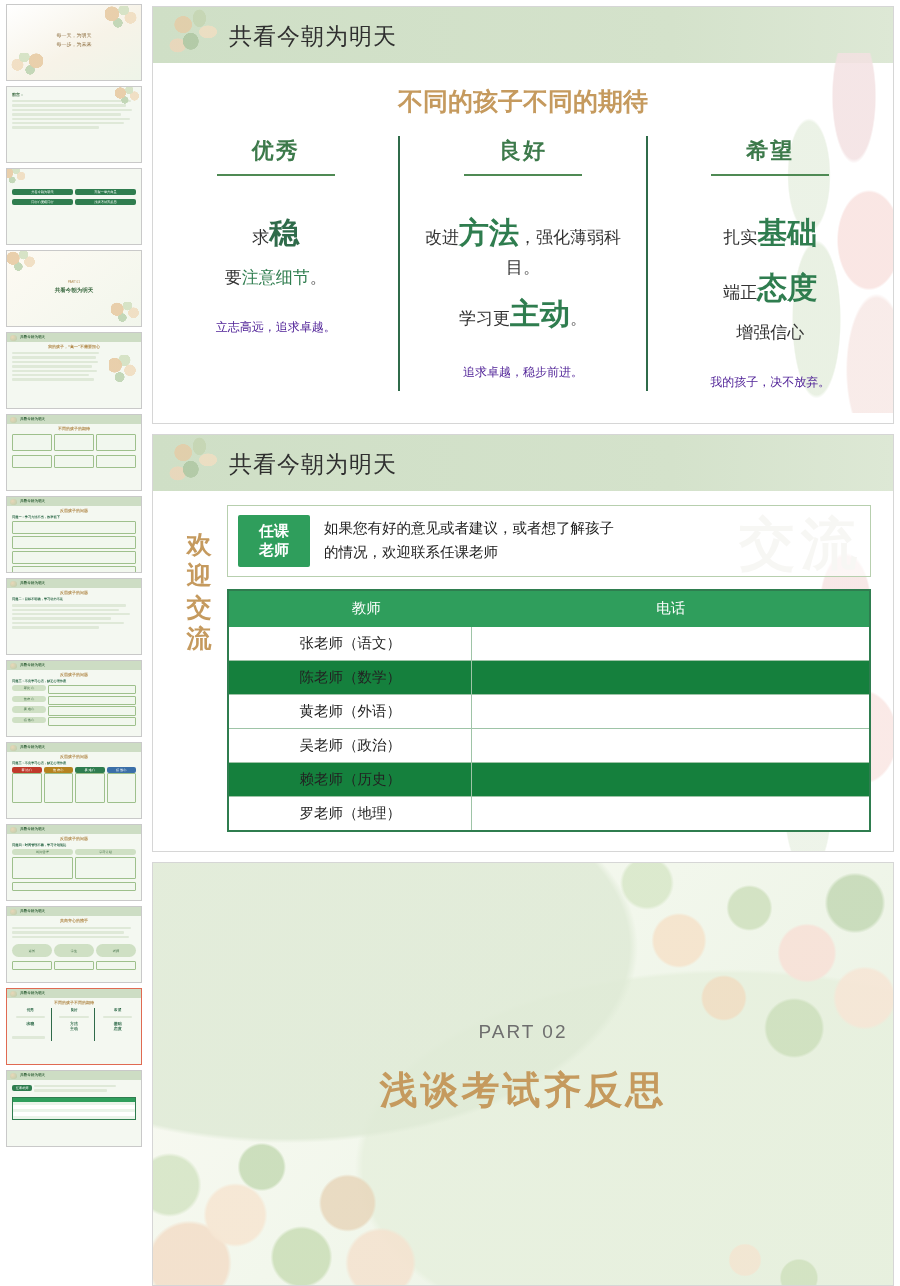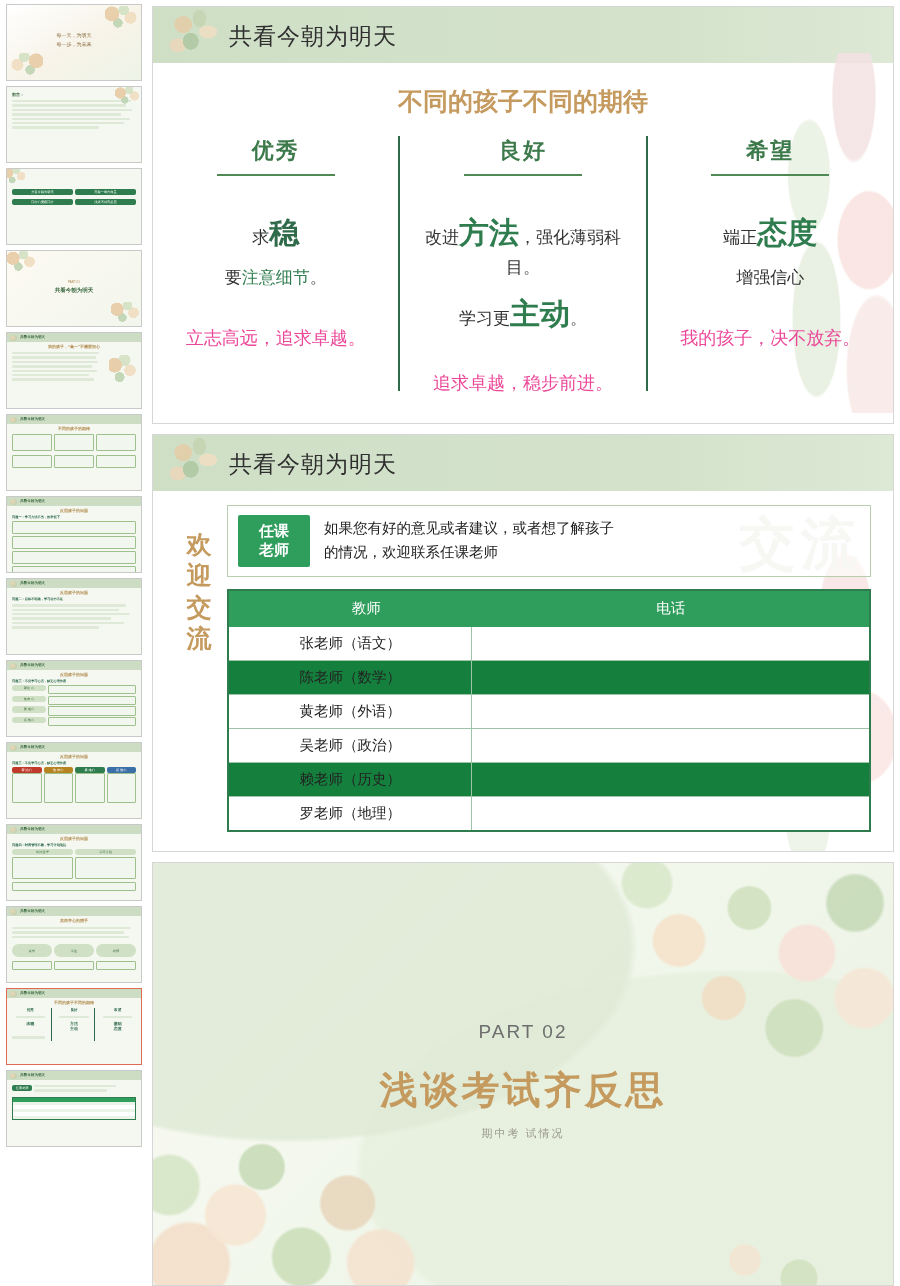--- a/index.html
+++ b/index.html
@@ -122,21 +122,21 @@
   .s1-col-h {
     text-align: center; font-size: 22px; color: #3d7a4b; font-weight: bold;
     letter-spacing: 2px;
   }
   .s1-underline { width: 118px; height: 2px; background: #4f8a54; margin: 8px auto 0; }
   .s1-body { margin-top: 34px; text-align: center; color: #333; }
   .s1-line { font-size: 17px; margin-bottom: 10px; line-height: 1.5; }
   .big { font-size: 30px; color: #2f6b4a; font-weight: bold; }
   .big-g { font-size: 30px; color: #2f7d4f; font-weight: bold; }
   .mid-g { color: #2f7d4f; }
-  .s1-foot { font-size: 18px; color: #ec4899; margin-top: 35px; text-align: center; }
+  .s1-foot { font-size: 12px; color: #4c1d95; margin-top: 28px; text-align: center; }
   .s1-lotus {
     position: absolute; right: -6px; top: 46px; width: 150px; height: 360px;
     background:
       radial-gradient(ellipse at 70% 12%, rgba(243,225,226,.85) 0 14%, transparent 15%),
       radial-gradient(ellipse at 40% 34%, rgba(232,240,226,.85) 0 16%, transparent 17%),
       radial-gradient(ellipse at 80% 52%, rgba(246,214,210,.6) 0 18%, transparent 19%),
       radial-gradient(ellipse at 45% 74%, rgba(226,236,218,.75) 0 20%, transparent 21%),
       radial-gradient(ellipse at 85% 88%, rgba(244,223,219,.6) 0 16%, transparent 17%);
     pointer-events: none;
   }
@@ -569,20 +569,23 @@
               <span>学习更</span><span class="big-g">主动</span><span>。</span>
             </div>
           </div>
           <div class="s1-foot">追求卓越，稳步前进。</div>
         </div>
 
         <div class="s1-col">
           <div class="s1-col-h">希望</div>
           <div class="s1-underline"></div>
           <div class="s1-body">
+            <div class="s1-line">
+              <span>扎实</span><span class="big-g">基础</span>
+            </div>
             <div class="s1-line">
               <span>端正</span><span class="big-g">态度</span>
             </div>
             <div class="s1-line">增强信心</div>
           </div>
           <div class="s1-foot">我的孩子，决不放弃。</div>
         </div>
       </div>
     </div>
 
@@ -642,18 +645,17 @@
       </div>
     </div>
 
     <div class="slide slide-3">
       <div class="roses tr"></div>
       <div class="roses bl"></div>
       <div class="roses br"></div>
       <div class="s3-center">
         <div class="s3-part">PART 02</div>
         <div class="s3-main">浅谈考试齐反思</div>
-        <div class="s3-sub">期中考 试情况</div>
       </div>
     </div>
 
   </div>
 </div>
 
 </body></html>

